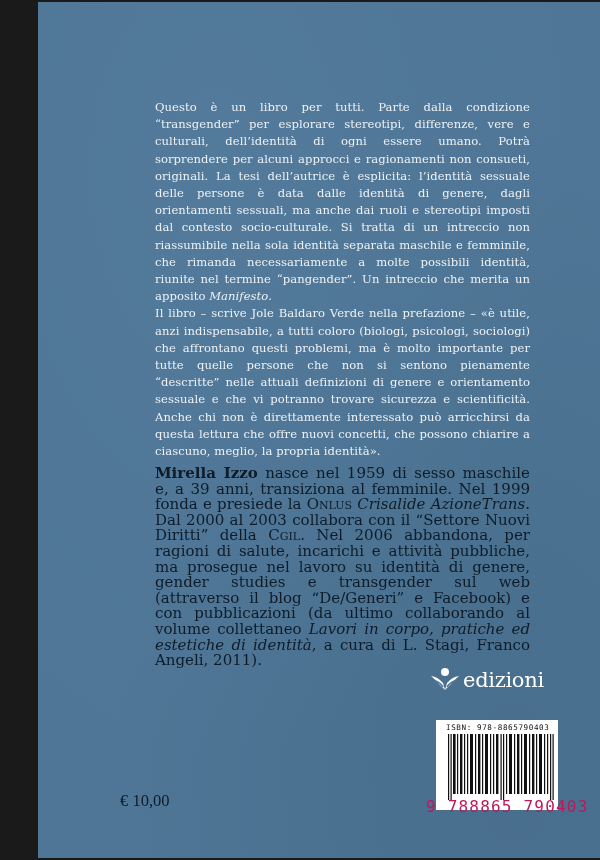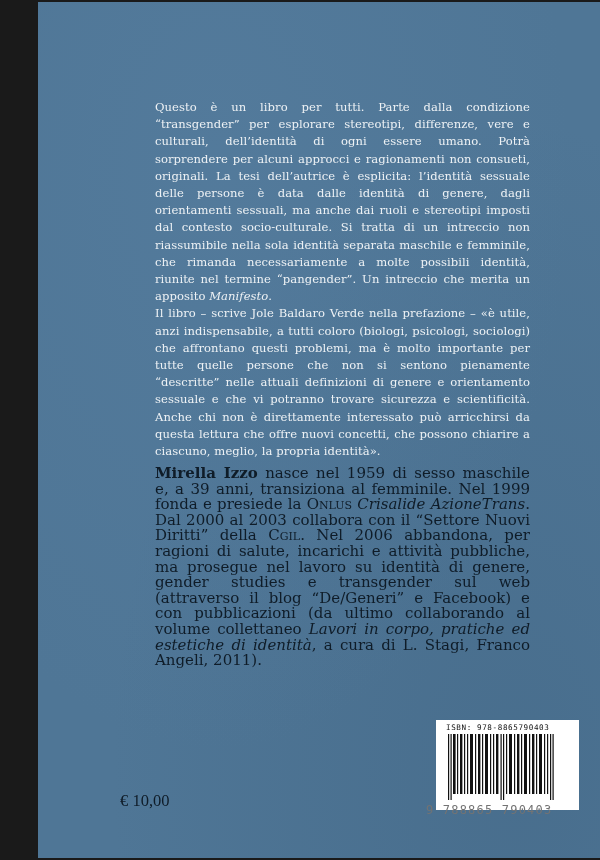--- a/index.html
+++ b/index.html
@@ -49,36 +49,36 @@
       letter-spacing: -0.3px;
     }
     .logo-gruppo {
       font-family: "DejaVu Sans", sans-serif; font-weight: bold;
       font-size: 14.5px; line-height: 18px; color: #ffffff;
       letter-spacing: -0.3px;
       margin-top: 1px;
     }
     .barcode {
       position: absolute; left: 398px; top: 718px;
-      width: 143px; height: 90px;
+      width: 122px; height: 90px;
       background: #ffffff;
     }
     .isbn-label {
       position: absolute; left: 10px; top: 3px;
       font-family: "DejaVu Sans Mono", monospace;
       font-size: 7.6px; color: #111; letter-spacing: 0.6px;
       white-space: nowrap;
     }
     .bars {
       position: absolute; left: 10px; top: 14px; width: 110px; height: 66px;
     }
     .barcode-number {
-      position: absolute; left: -10px; top: 83px;
+      position: absolute; left: -10px; top: 77px;
       font-family: "DejaVu Sans Mono", monospace;
-      font-size: 12px; color: #737373; letter-spacing: 1.2px;
+      font-size: 16px; color: #be185d; letter-spacing: 1.2px;
       white-space: nowrap;
       background: transparent;
     }
     .price {
       position: absolute; left: 82px; top: 789px;
       font-family: Liberation Serif, serif;
       font-size: 16.5px; color: #0f1c28;
     }
   </style>
 </head>
@@ -89,20 +89,29 @@
   <div class="blurb">
     <p><span>Questo è un libro per tutti. Parte dalla condizione “transgender” per esplorare stereotipi, differenze, vere e culturali, dell’identità di ogni essere umano. Potrà sorprendere per alcuni approcci e ragionamenti non consueti, originali. La tesi dell’autrice è esplicita: l’identità sessuale delle persone è data dalle identità di genere, dagli orientamenti sessuali, ma anche dai ruoli e stereotipi imposti dal contesto socio-culturale. Si tratta di un intreccio non riassumibile nella sola identità separata maschile e femminile, che rimanda necessariamente a molte possibili identità, riunite nel termine “pangender”. Un intreccio che merita un apposito </span><em>Manifesto</em><span>.</span></p>
     <p>Il libro – scrive Jole Baldaro Verde nella prefazione – «è utile, anzi indispensabile, a tutti coloro (biologi, psicologi, sociologi) che affrontano questi problemi, ma è molto importante per tutte quelle persone che non si sentono pienamente “descritte” nelle attuali definizioni di genere e orientamento sessuale e che vi potranno trovare sicurezza e scientificità. Anche chi non è direttamente interessato può arricchirsi da questa lettura che offre nuovi concetti, che possono chiarire a ciascuno, meglio, la propria identità».</p>
   </div>
 
   <div class="bio">
     <p><b>Mirella Izzo</b><span> nasce nel 1959 di sesso maschile e, a 39 anni, transiziona al femminile. Nel 1999 fonda e presiede la </span><span class="sc">Onlus</span><span> </span><em>Crisalide AzioneTrans</em><span>. Dal 2000 al 2003 collabora con il “Settore Nuovi Diritti” della </span><span class="sc">Cgil</span><span>. Nel 2006 abbandona, per ragioni di salute, incarichi e attività pubbliche, ma prosegue nel lavoro su identità di genere, gender studies e transgender sul web (attraverso il blog “De/Generi” e Facebook) e con pubblicazioni (da ultimo collaborando al volume collettaneo </span><em>Lavori in corpo, pratiche ed estetiche di identità</em><span>, a cura di L. Stagi, Franco Angeli, 2011).</span></p>
   </div>
 
   <div class="logo">
+    <div class="logo-row">
+      <svg class="logo-mark" viewBox="0 0 30 24">
+        <circle cx="15" cy="5" r="4" fill="#ffffff"></circle>
+        <path d="M1 9 Q8 10 13 16 L15 23 L17 16 Q22 10 29 9 Q24 13 19 19 L15 23 L11 19 Q6 13 1 9 Z" fill="#ffffff"></path>
+        <path d="M5 14 Q10 15 13 20" stroke="#4f7696" stroke-width="1.6" fill="none"></path>
+        <path d="M25 14 Q20 15 17 20" stroke="#4f7696" stroke-width="1.6" fill="none"></path>
+      </svg>
+      <span class="logo-edizioni">edizioni</span>
+    </div>
   </div>
 
   <div class="barcode">
     <div class="isbn-label">ISBN: 978-8865790403</div>
     <svg class="bars" viewBox="0 0 110 66" preserveAspectRatio="none">
       <g fill="#111">
         <rect x="2" y="0" width="1.2" height="66"></rect>
         <rect x="4.5" y="0" width="1.2" height="66"></rect>
         <rect x="7" y="0" width="2.6" height="60"></rect>
         <rect x="11" y="0" width="1.2" height="60"></rect>

